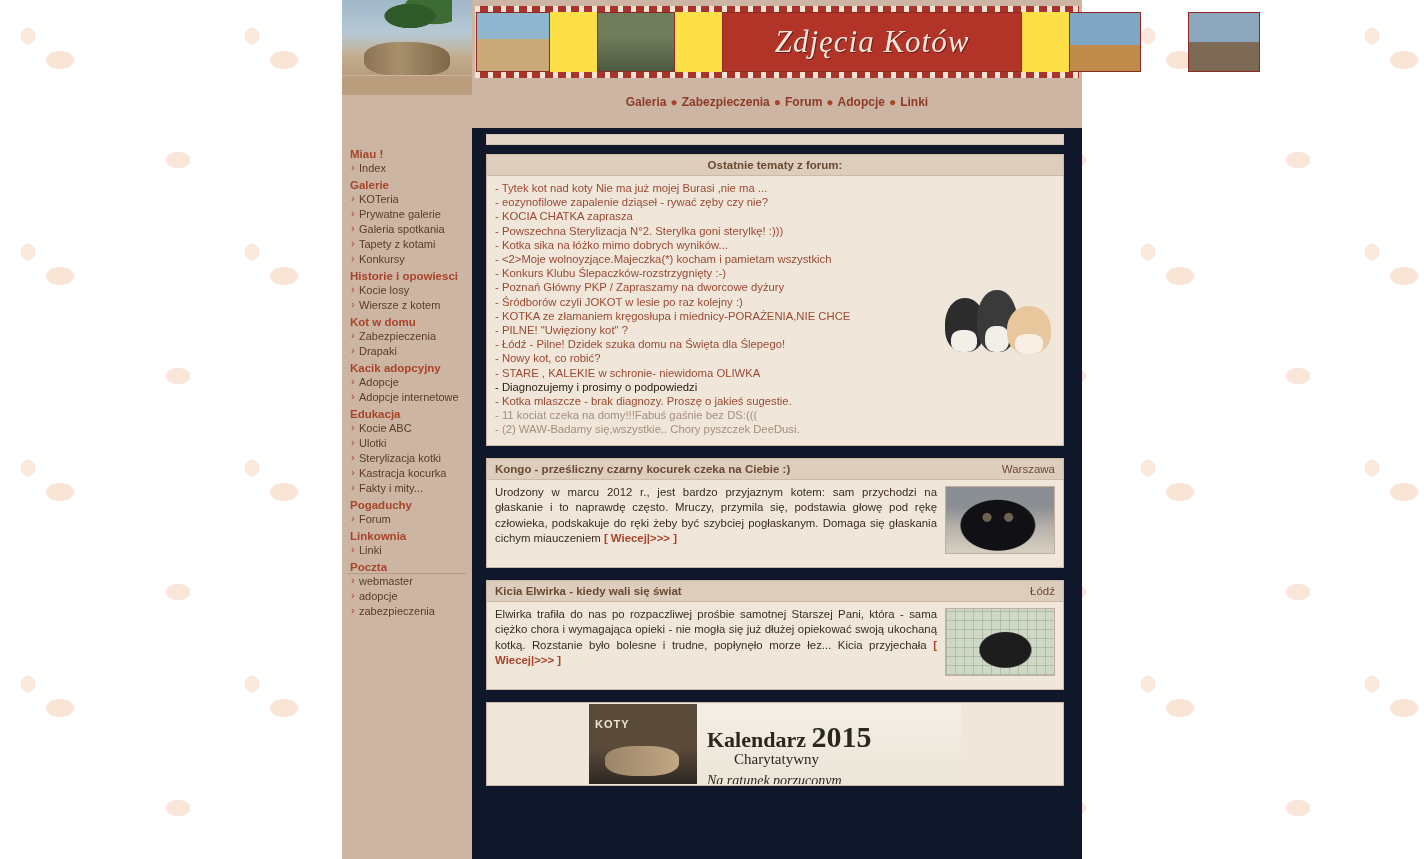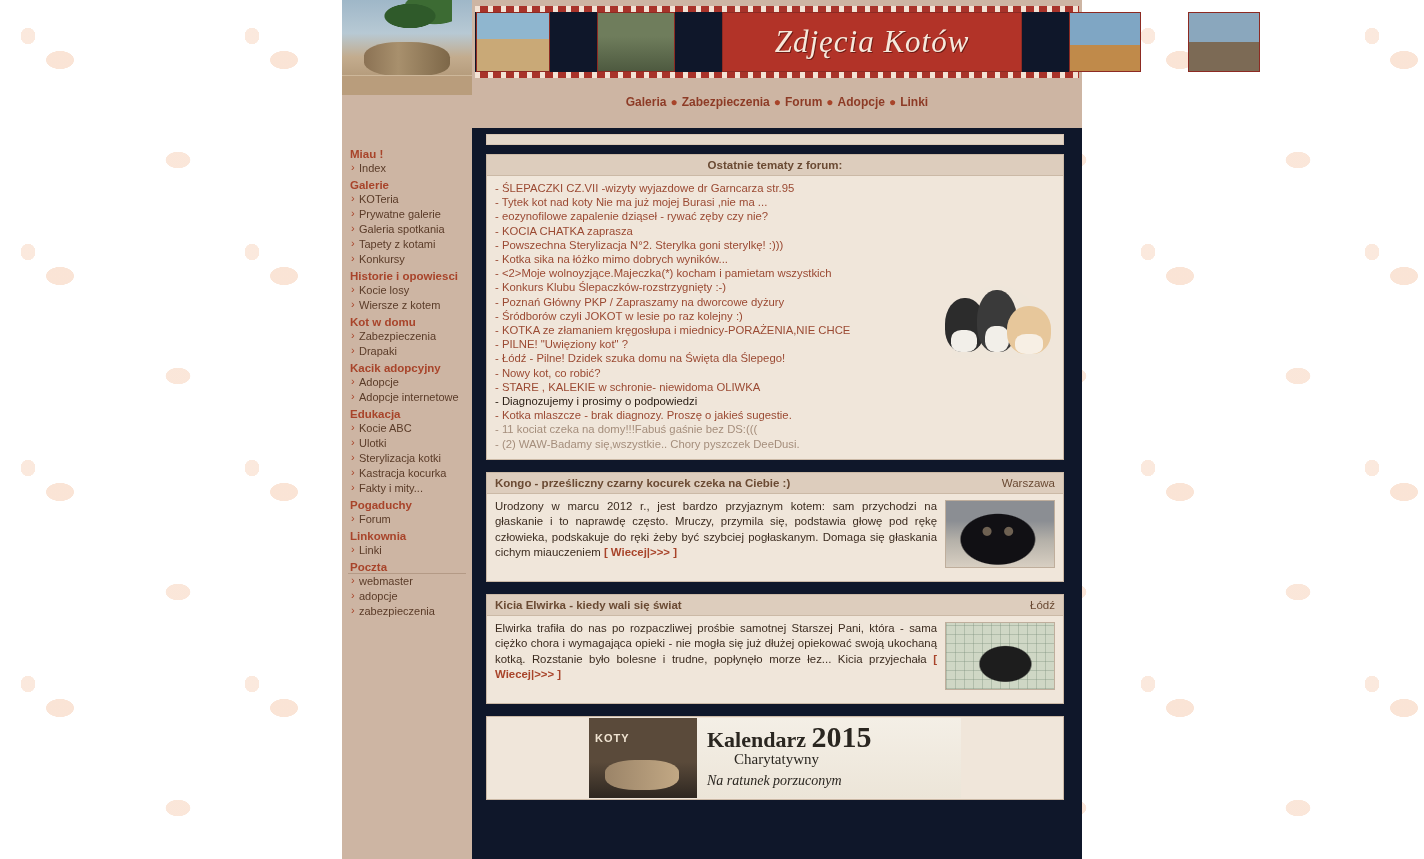--- a/index.html
+++ b/index.html
@@ -101,21 +101,21 @@
   .header-band {
     position: absolute;
     left: 472px; top: 0;
     width: 610px; height: 128px;
     background: #cdb5a3;
   }
   .film-strip {
     position: absolute;
     left: 475px; top: 6px;
     width: 604px; height: 72px;
-    background: #0f172a;
+    background: #fde047;
     border-top: 6px solid #a8332a;
     border-bottom: 6px solid #a8332a;
     display: flex;
     align-items: center;
     gap: 45px;
   }
   .film-strip::before, .film-strip::after {
     content: "";
     position: absolute; left: 0; width: 604px; height: 6px;
     background-image: repeating-linear-gradient(90deg,#f3e3d5 0 5px, #a8332a 5px 13px);
@@ -288,21 +288,21 @@
     letter-spacing: 1px;
   }
   .banner .photo .tab {
     position: absolute; left: 16px; bottom: 8px;
     width: 74px; height: 30px;
     border-radius: 40%;
     background: linear-gradient(90deg,#9b8468,#c2a884);
   }
   .banner .txt {
     flex: 1;
-    padding: 4px 6px 0 10px;
+    padding: 18px 6px 0 10px;
     color: #2a2620;
     line-height: 1.02;
   }
   .banner .l1 { font-size: 22px; font-weight: bold; font-family: "Liberation Serif", serif; }
   .banner .l1 .yr { font-size: 30px; }
   .banner .l2 { font-size: 15px; font-family: "Liberation Serif", serif; margin-left: 27px; }
   .banner .l3 { font-size: 14px; font-style: italic; font-family: "Liberation Serif", serif; margin-top: 6px; }
 </style>
 </head>
 <body>
@@ -369,21 +369,20 @@
   <div class="topnav" id="topnav"><a>Galeria</a><span class="dot">●</span><a>Zabezpieczenia</a><span class="dot">●</span><a>Forum</a><span class="dot">●</span><a>Adopcje</a><span class="dot">●</span><a>Linki</a></div>
 
   <main class="content">
 
     <div class="thin-bar"></div>
 
     <section class="panel">
       <div class="panel-head center">Ostatnie tematy z forum:</div>
       <div class="panel-body">
         <ul class="forum-list" id="forum-list">
-            <li class="">- ŚLEPACZKI CZ.VII -wizyty wyjazdowe dr Garncarza str.95</li>
             <li class="">- Tytek kot nad koty Nie ma już mojej Burasi ,nie ma ...</li>
             <li class="">- eozynofilowe zapalenie dziąseł - rywać zęby czy nie?</li>
             <li class="">- KOCIA CHATKA zaprasza</li>
             <li class="">- Powszechna Sterylizacja N°2. Sterylka goni sterylkę! :)))</li>
             <li class="">- Kotka sika na łóżko mimo dobrych wyników...</li>
             <li class="">- &lt;2&gt;Moje wolnoyzjące.Majeczka(*) kocham i pamietam wszystkich</li>
             <li class="">- Konkurs Klubu Ślepaczków-rozstrzygnięty :-)</li>
             <li class="">- Poznań Główny PKP / Zapraszamy na dworcowe dyżury</li>
             <li class="">- Śródborów czyli JOKOT w lesie po raz kolejny :)</li>
             <li class="">- KOTKA ze złamaniem kręgosłupa i miednicy-PORAŻENIA,NIE CHCE</li>

